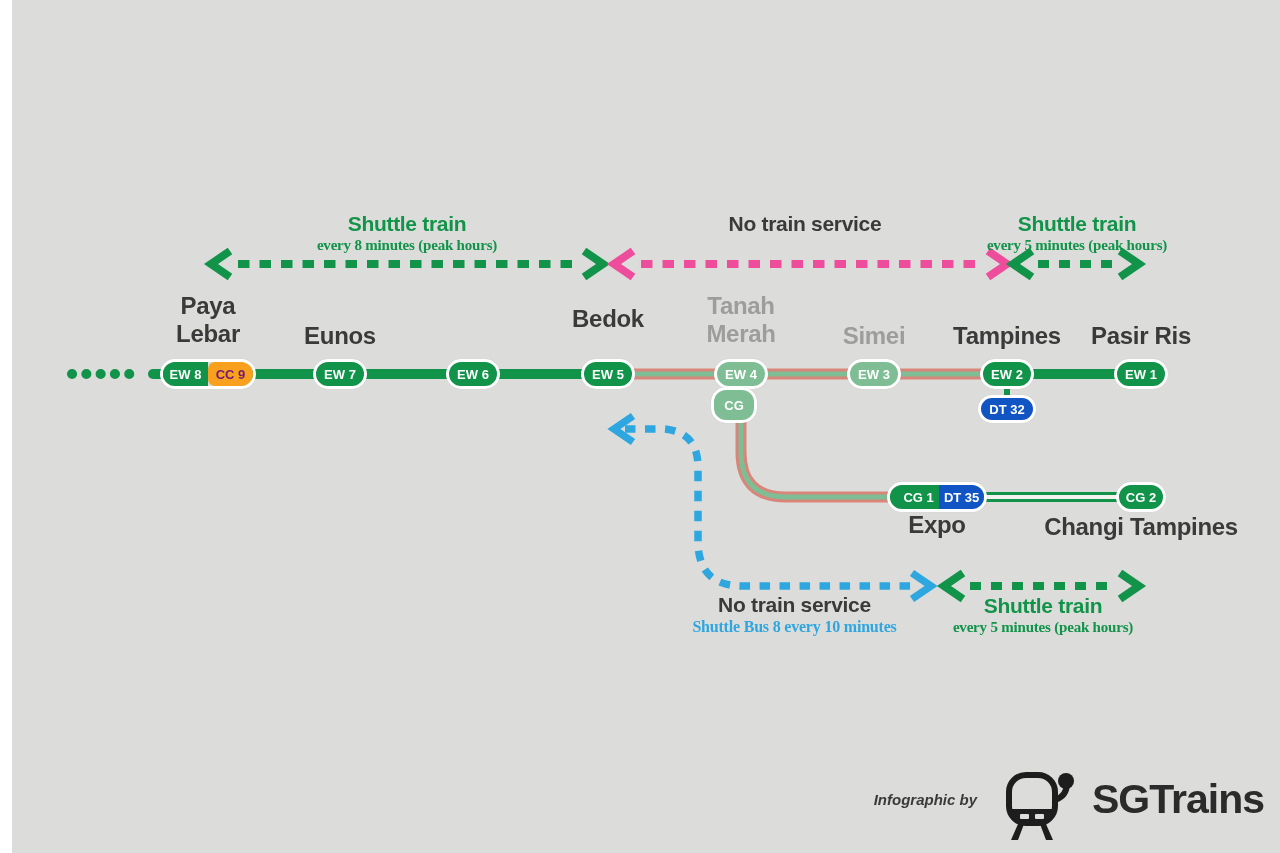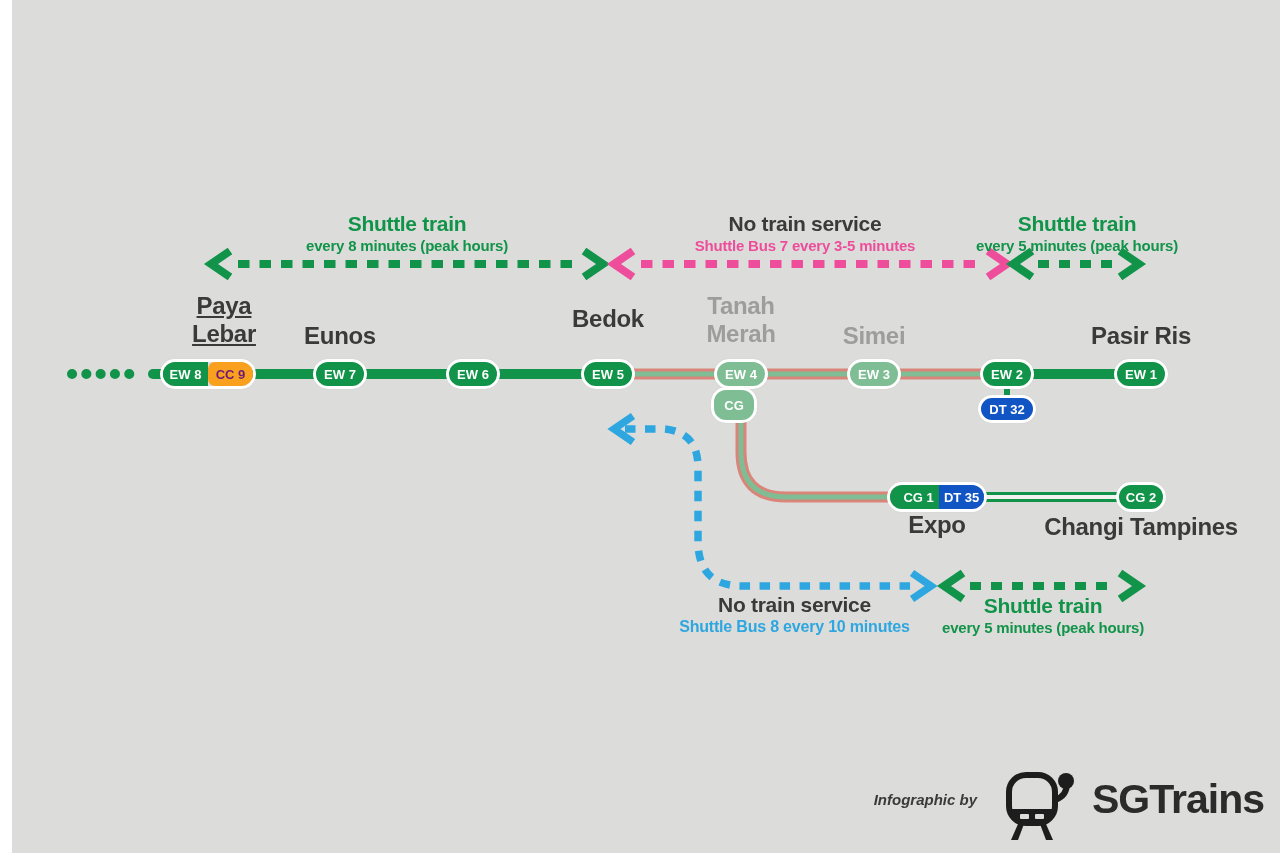--- a/index.html
+++ b/index.html
@@ -61,21 +61,21 @@
     display:flex;align-items:center;justify-content:center;
     height:100%;color:#fff;
   }
   .half.green{background:var(--ewl-green,#119449);}
   .half.orange{background:var(--ccl-orange,#F9A11E);color:#701a75;border-radius:7px;}
   .half.blue{background:var(--dtl-blue,#1155C4);}
 
   
   .ann{position:absolute;text-align:center;}
   .ann .title{font-weight:bold;font-size:21px;line-height:24px;letter-spacing:-0.3px;}
-  .ann .sub{font-weight:bold;font-size:15px;line-height:19px;letter-spacing:-0.2px;}
+  .ann .sub{font-weight:bold;font-size:15px;line-height:19px;letter-spacing:-0.2px;font-family:Liberation Serif, serif;}
   .c-green{color:var(--ewl-green,#119449);}
   .c-dark{color:var(--dark-text,#3A3A3A);}
   .c-pink{color:var(--pink,#EE4D9B);}
   .c-blue{color:var(--sky-blue,#2EA7E0);}
 
   
   .credit{
     position:absolute;
     font-style:italic;
     font-weight:bold;
@@ -145,38 +145,38 @@
       <line x1="958" y1="586" x2="1101" y2="586" stroke-dasharray="11 10"></line>
     </g>
   </svg>
 
   <div class="ann" style="left:195px;top:212px;width:400px;">
     <div class="title c-green">Shuttle train</div>
     <div class="sub c-green">every 8 minutes (peak hours)</div>
   </div>
   <div class="ann" style="left:593px;top:212px;width:400px;">
     <div class="title c-dark">No train service</div>
-    <div class="sub c-pink">Shuttle Bus 7 every 3-5 minutes</div>
   </div>
   <div class="ann" style="left:935px;top:212px;width:260px;">
     <div class="title c-green">Shuttle train</div>
     <div class="sub c-green">every 5 minutes (peak hours)</div>
   </div>
 
-  <div class="st-label" style="left:132px;top:292px;width:160px;text-decoration:underline;">
+  <div class="st-label" style="left:116px;top:292px;width:160px;">
     <div>Paya</div>
     <div>Lebar</div>
   </div>
   <div class="st-label" style="left:248px;top:322px;width:160px;">Eunos</div>
   <div class="st-label" style="left:516px;top:305px;width:160px;">Bedok</div>
   <div class="st-label dim" style="left:649px;top:292px;width:160px;">
     <div>Tanah</div>
     <div>Merah</div>
   </div>
   <div class="st-label dim" style="left:782px;top:322px;width:160px;">Simei</div>
+  <div class="st-label" style="left:915px;top:322px;width:160px;">Tampines</div>
   <div class="st-label" style="left:1049px;top:322px;width:160px;">Pasir Ris</div>
   <div class="st-label" style="left:845px;top:511px;width:160px;">Expo</div>
   <div class="st-label" style="left:999px;top:513px;width:260px;">Changi Tampines</div>
 
   <div class="pill" style="left:148px;top:359px;width:96px;height:30px;">
     <div class="half green" style="width:45px;">EW 8</div>
     <div class="half orange" style="width:45px;">CC 9</div>
   </div>
   <div class="badge green" style="left:301px;top:359px;width:54px;height:30px;">EW 7</div>
   <div class="badge green" style="left:434px;top:359px;width:54px;height:30px;">EW 6</div>

